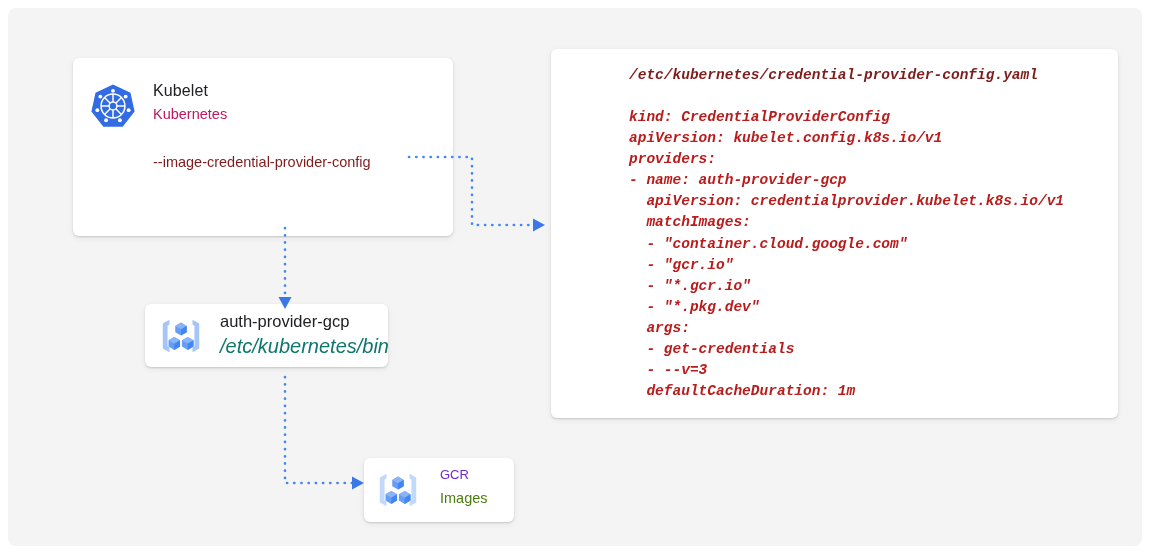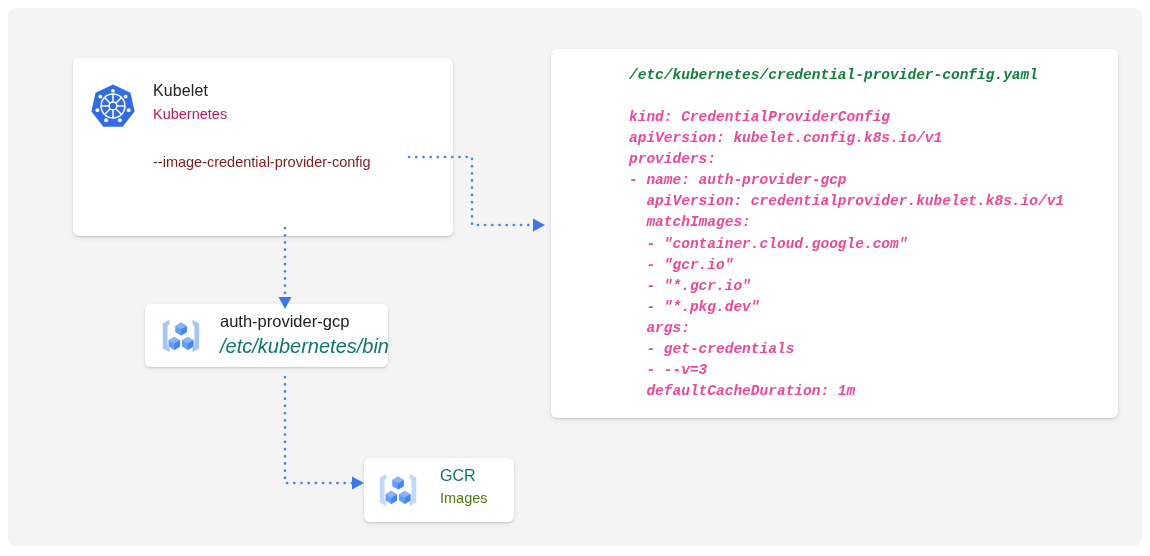--- a/index.html
+++ b/index.html
@@ -113,22 +113,22 @@
     position: absolute;
     left: 10px;
     top: 8px;
     width: 48px;
     height: 48px;
   }
   #gcr-title {
     position: absolute;
     left: 76px;
     top: 9px;
-    font-size: 16px;
-    color: #0f766e;
+    font-size: 13px;
+    color: #6d28d9;
   }
   #gcr-subtitle {
     position: absolute;
     left: 76px;
     top: 32px;
     font-size: 14.5px;
     color: #4d7c0f;
   }
 
   
@@ -139,33 +139,33 @@
     height: 369px;
   }
   #yaml-path {
     position: absolute;
     left: 78px;
     top: 18px;
     font-family: "Liberation Mono", "DejaVu Sans Mono", monospace;
     font-weight: bold;
     font-style: italic;
     font-size: 14.5px;
-    color: #15803d;
+    color: #7f1d1d;
     white-space: pre;
   }
   #yaml-body {
     position: absolute;
     left: 78px;
     top: 58px;
     font-family: "Liberation Mono", "DejaVu Sans Mono", monospace;
     font-weight: bold;
     font-style: italic;
     font-size: 14.5px;
     line-height: 21.1px;
-    color: #ec4899;
+    color: #b91c1c;
     white-space: pre;
   }
 
   
   #connectors {
     position: absolute;
     left: 0;
     top: 0;
     width: 1150px;
     height: 556px;

